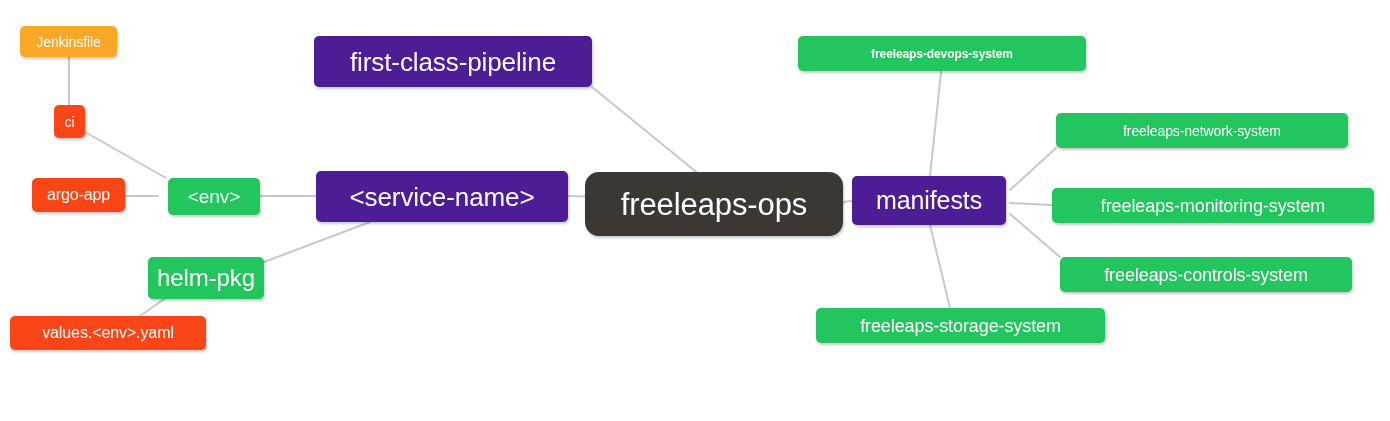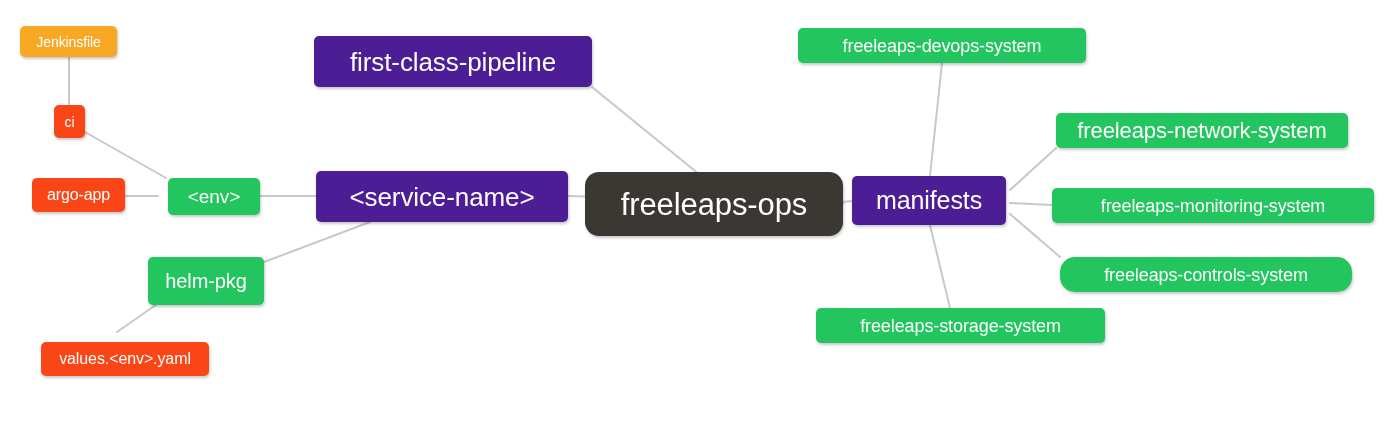--- a/index.html
+++ b/index.html
@@ -65,24 +65,24 @@
       <polyline points="166,178 85,132" fill="none" stroke="#c8c8c8" stroke-width="2" stroke-linecap="round" stroke-linejoin="round"></polyline>
       <polyline points="69,105 69,57" fill="none" stroke="#c8c8c8" stroke-width="2" stroke-linecap="round" stroke-linejoin="round"></polyline>
       <polyline points="170,295 117,332" fill="none" stroke="#c8c8c8" stroke-width="2" stroke-linecap="round" stroke-linejoin="round"></polyline>
     </svg>
   <div id="nodes">
       <div class="node n-root" style="left: 585px; top: 172px; width: 258px; height: 64px; font-size: 31px;">freeleaps-ops</div>
       <div class="node n-blue" style="left: 314px; top: 36px; width: 278px; height: 51px; font-size: 26px;">first-class-pipeline</div>
       <div class="node n-blue" style="left: 316px; top: 171px; width: 252px; height: 51px; font-size: 26px;">&lt;service-name&gt;</div>
       <div class="node n-blue" style="left: 852px; top: 176px; width: 154px; height: 49px; font-size: 25px;">manifests</div>
       <div class="node n-green" style="left: 168px; top: 178px; width: 92px; height: 37px; font-size: 19px;">&lt;env&gt;</div>
-      <div class="node n-green" style="left: 148px; top: 257px; width: 116px; height: 48px; font-size: 20px;">helm-pkg</div>
-      <div class="node n-green" style="left: 798px; top: 28px; width: 288px; height: 35px; font-size: 18px;">freeleaps-devops-system</div>
-      <div class="node n-green" style="left: 1056px; top: 113px; width: 292px; height: 35px; font-size: 22px;">freeleaps-network-system</div>
+      <div class="node n-green" style="left: 148px; top: 257px; width: 116px; height: 42px; font-size: 24px;">helm-pkg</div>
+      <div class="node n-green" style="left: 798px; top: 36px; width: 288px; height: 35px; font-size: 12px; font-weight: bold;">freeleaps-devops-system</div>
+      <div class="node n-green" style="left: 1056px; top: 113px; width: 292px; height: 35px; font-size: 14px;">freeleaps-network-system</div>
       <div class="node n-green" style="left: 1052px; top: 188px; width: 322px; height: 35px; font-size: 18px;">freeleaps-monitoring-system</div>
-      <div class="node n-green" style="left: 1060px; top: 257px; width: 292px; height: 35px; font-size: 18px; border-radius: 15px;">freeleaps-controls-system</div>
+      <div class="node n-green" style="left: 1060px; top: 257px; width: 292px; height: 35px; font-size: 18px;">freeleaps-controls-system</div>
       <div class="node n-green" style="left: 816px; top: 308px; width: 289px; height: 35px; font-size: 18px;">freeleaps-storage-system</div>
       <div class="node n-orange" style="left: 20px; top: 26px; width: 97px; height: 31px; font-size: 14px;">Jenkinsfile</div>
       <div class="node n-red" style="left: 54px; top: 105px; width: 31px; height: 33px; font-size: 14px;">ci</div>
       <div class="node n-red" style="left: 32px; top: 178px; width: 93px; height: 34px; font-size: 16px;">argo-app</div>
-      <div class="node n-red" style="left: 10px; top: 342px; width: 168px; height: 34px; font-size: 16px; margin-left: 31px;">values.&lt;env&gt;.yaml</div>
+      <div class="node n-red" style="left: 10px; top: 316px; width: 196px; height: 34px; font-size: 16px;">values.&lt;env&gt;.yaml</div>
     </div>
 </div>
 
 </body></html>

